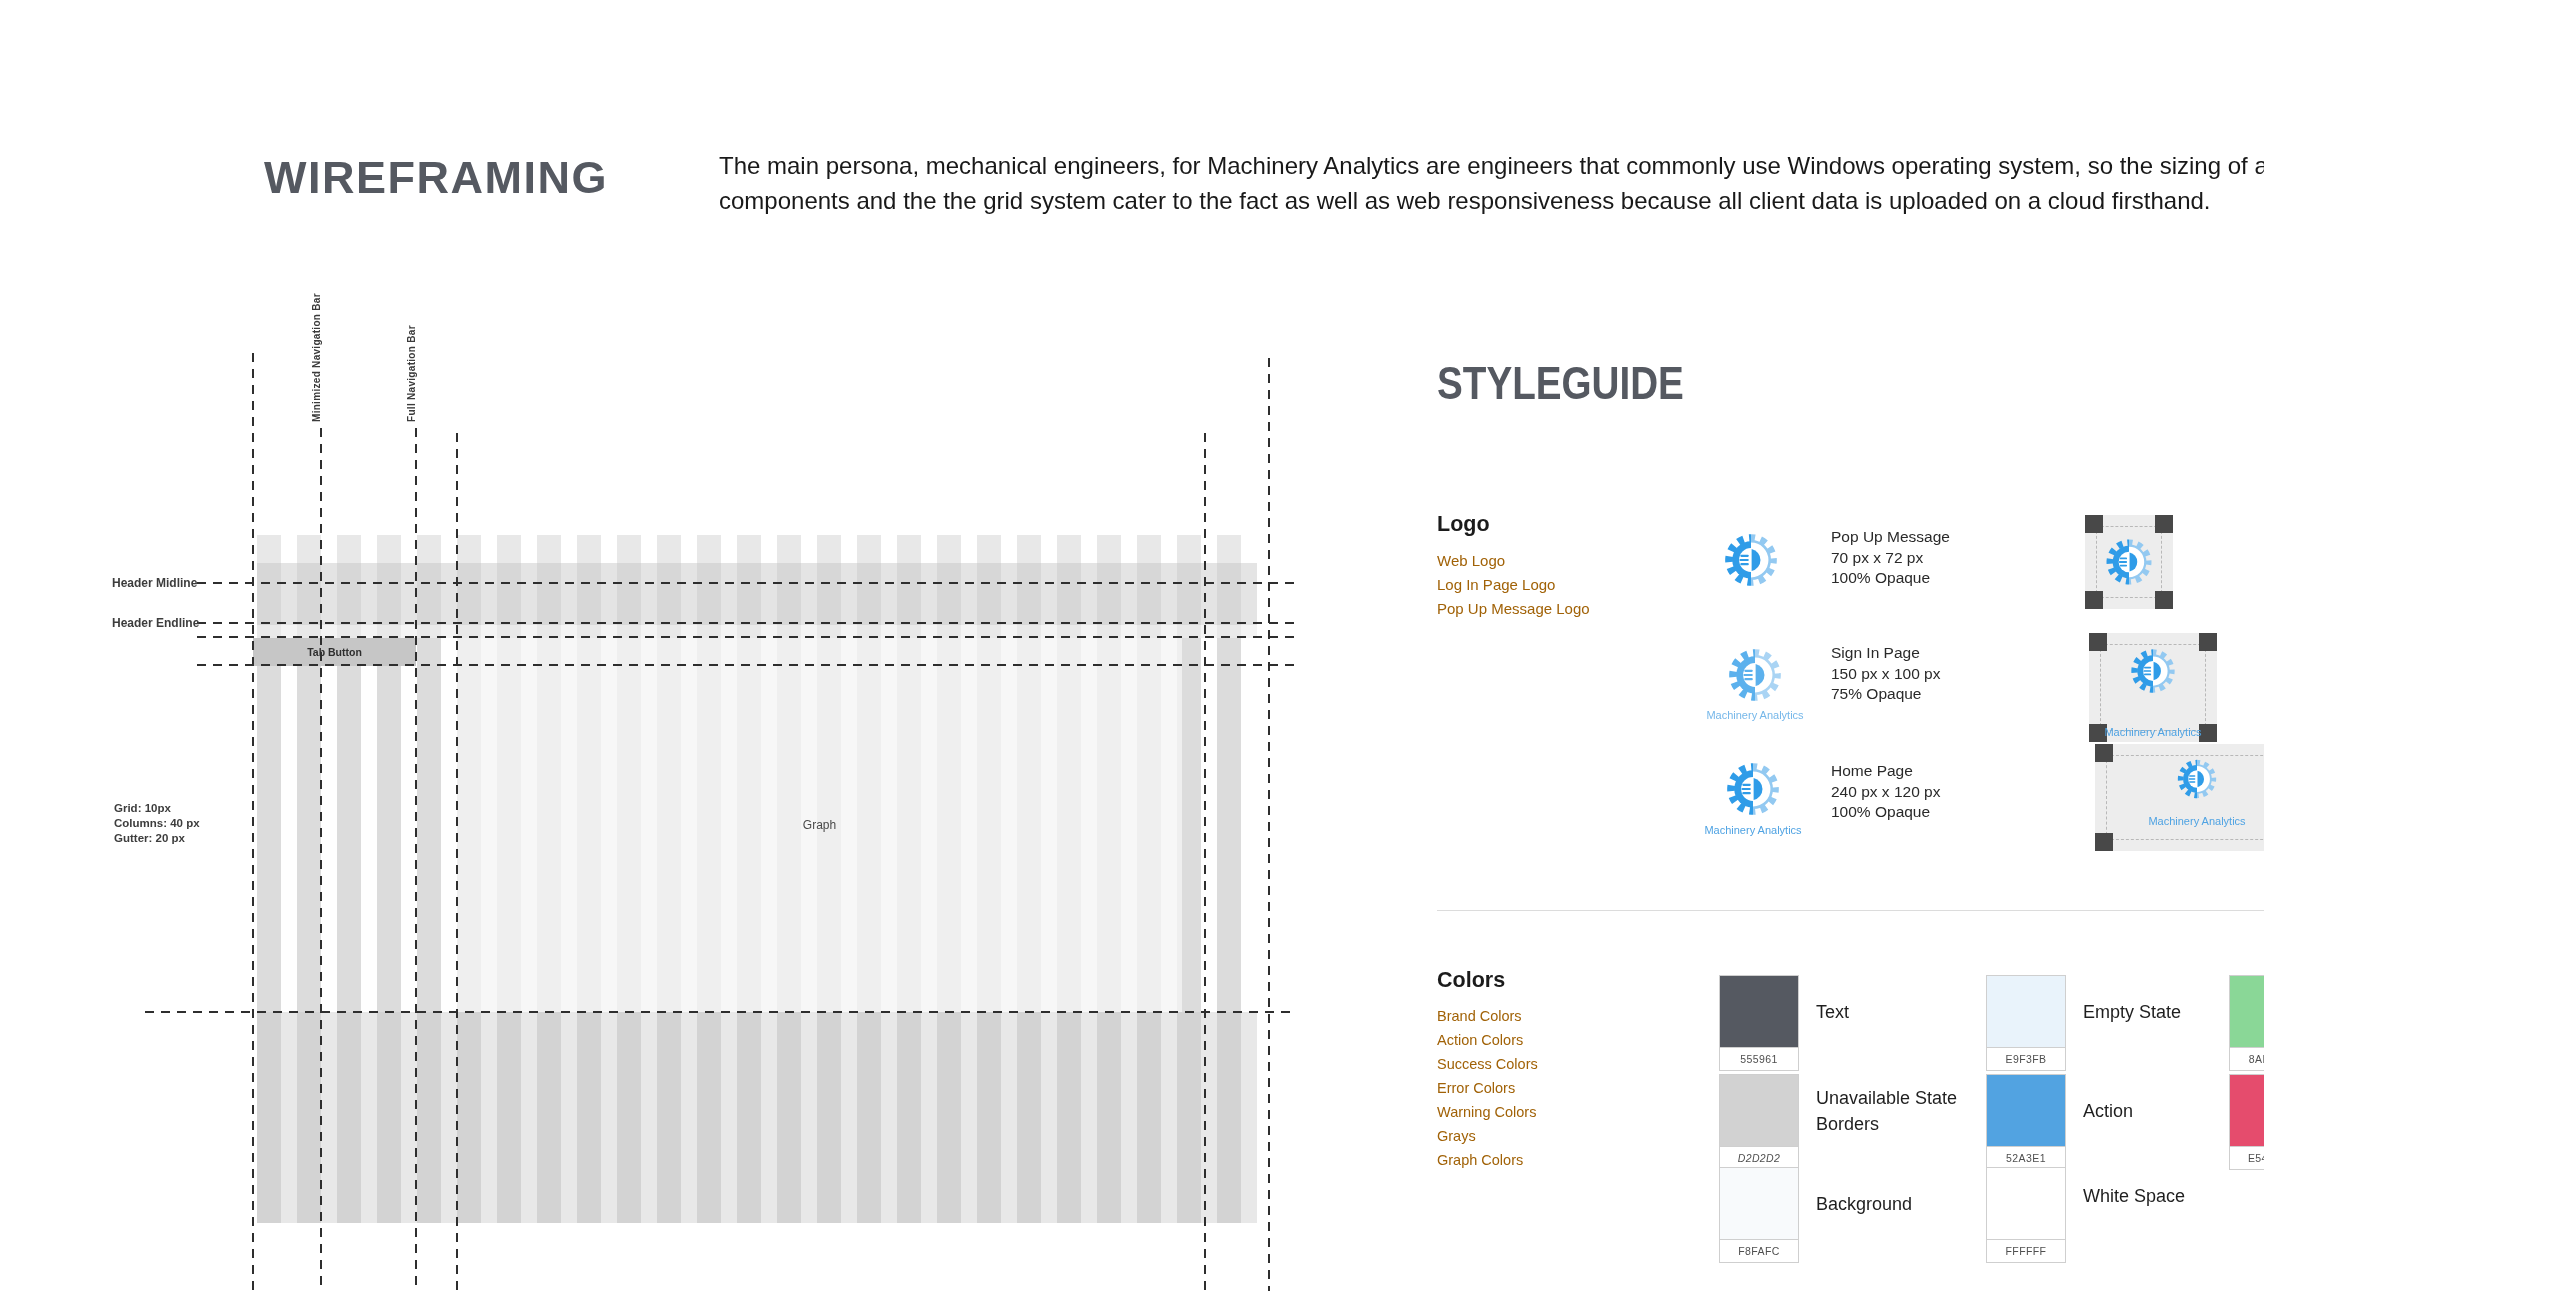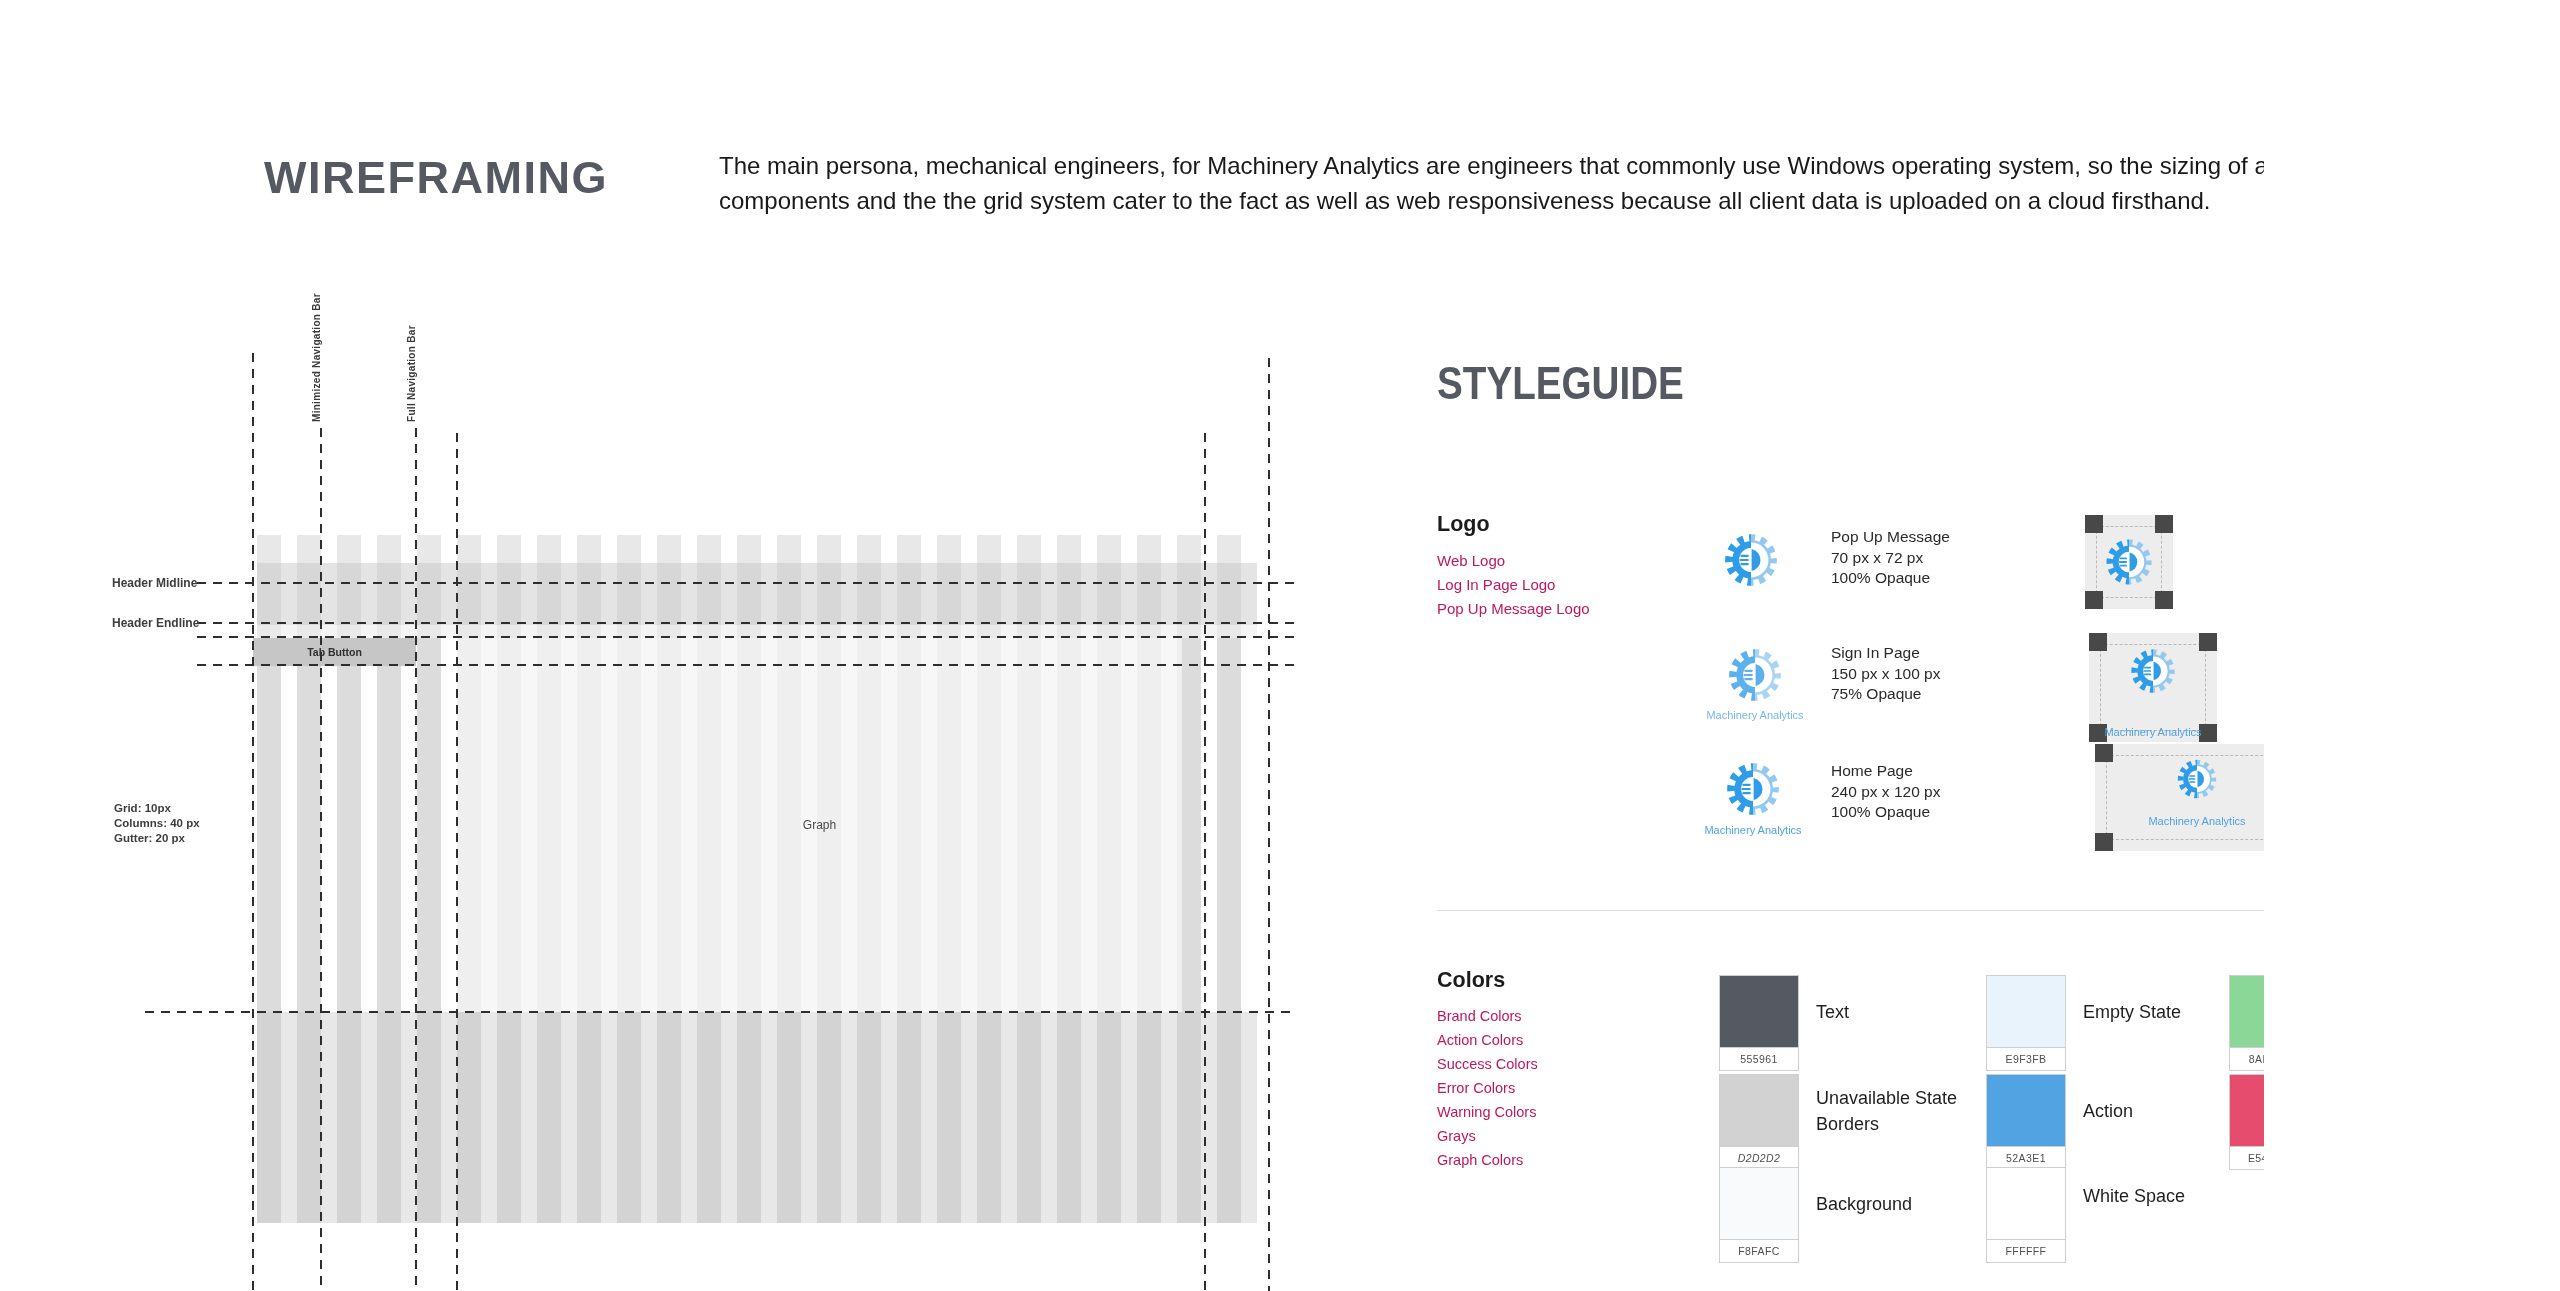--- a/index.html
+++ b/index.html
@@ -31,21 +31,21 @@
   .vdash{position:absolute;width:2px;
          background:repeating-linear-gradient(180deg,#2e2e2e 0 9px,transparent 9px 16px);}
   .vlabel{position:absolute;writing-mode:vertical-rl;transform:rotate(180deg);
           font-size:10px;font-weight:bold;color:#3b3b3b;letter-spacing:.3px;white-space:nowrap;}
   .hlabel{position:absolute;font-size:12px;font-weight:bold;color:#3d3d3d;white-space:nowrap;}
   .gridinfo{position:absolute;left:114px;top:801px;font-size:11.5px;font-weight:bold;
             color:#3d3d3d;line-height:15px;}
 
   
   .h2{font-size:21.5px;font-weight:bold;color:#1b1b1b;}
-  .menu-item{position:absolute;font-size:15px;color:#be185d;}
+  .menu-item{position:absolute;font-size:15px;color:#a16207;}
   .menu-item.small{font-size:14.5px;}
   .spec{position:absolute;font-size:15.5px;line-height:20.5px;color:#2a2a2a;}
   .wordmark{position:absolute;text-align:center;font-size:11px;color:#4fa3e3;white-space:nowrap;}
   .selbox{position:absolute;background:#ededed;}
   .selbox::before{content:"";position:absolute;inset:11px;border:1.5px dashed #b8b8b8;}
   .hdl{position:absolute;width:18px;height:18px;background:#484848;}
   .hdl.tl{left:0;top:0}.hdl.tr{right:0;top:0}.hdl.bl{left:0;bottom:0}.hdl.br{right:0;bottom:0}
   .selbox .wordmark{left:0;width:100%;}
   .divider{position:absolute;left:1437px;top:910px;width:988px;height:1px;background:#dcdcdc;}
 

